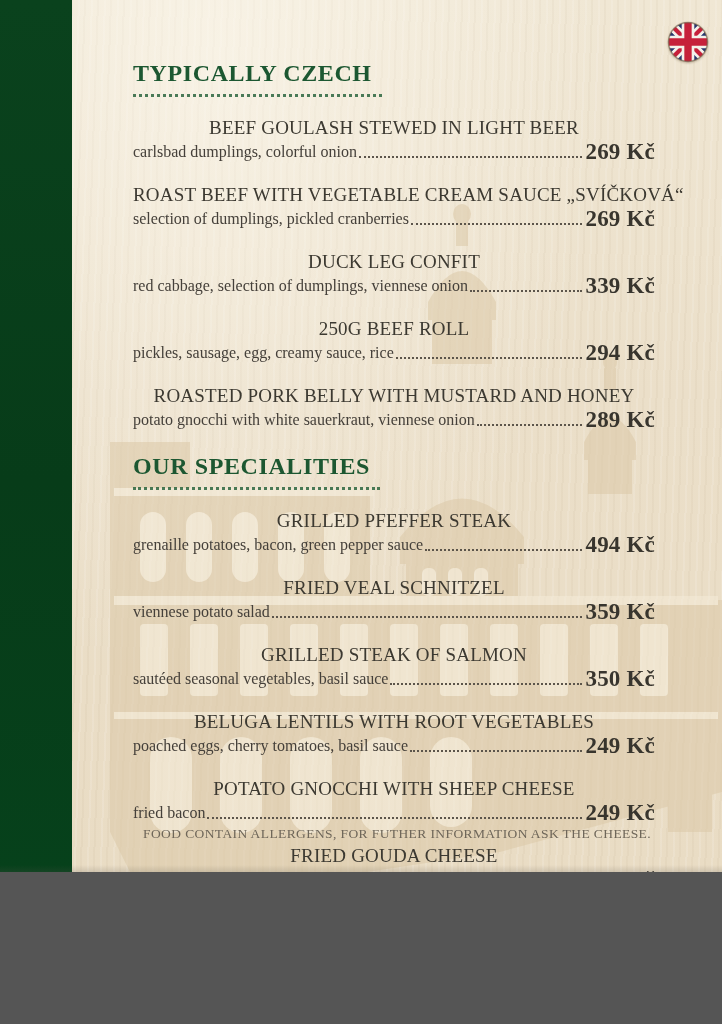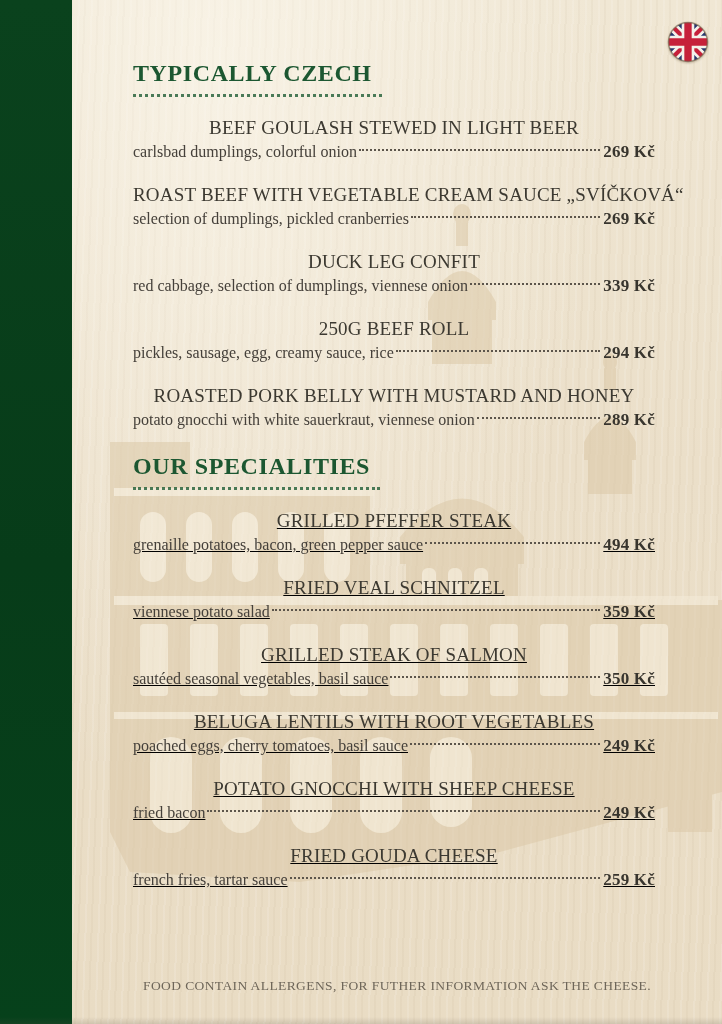--- a/index.html
+++ b/index.html
@@ -1,18 +1,18 @@
 <!DOCTYPE html>
 <html><head>
 <meta charset="utf-8">
 <style>
   html,body{margin:0;padding:0;background:#555;}
   .page{
     position:relative;
-    width:722px;height:1024px;
+    width:722px;height:872px;
     margin:0 auto;
     overflow:hidden;
     font-family:"Liberation Serif","DejaVu Serif",serif;
     background-color:#ebdfc9;
     background-image:
       radial-gradient(ellipse at 30% 6%, rgba(255,252,244,.55), rgba(255,252,244,0) 55%),
       repeating-linear-gradient(92deg,
         rgba(255,255,255,.13) 0 2px, rgba(0,0,0,0) 2px 6px,
         rgba(178,156,122,.08) 6px 8px, rgba(0,0,0,0) 8px 13px),
       linear-gradient(#f0e7d4 0%, #ebdfc9 45%, #e9dcc4 100%);
@@ -32,44 +32,44 @@
   }
   .flag-btn{
     position:absolute;left:667px;top:21px;width:42px;height:42px;
     padding:0;border:none;background:transparent;cursor:pointer;border-radius:50%;
   }
   .flag-btn svg{display:block;width:42px;height:42px;filter:drop-shadow(0 1px 1px rgba(80,60,30,.35));}
   .content{
     position:absolute;left:133px;top:58px;width:522px;
   }
   .section{margin:0;}
-  .section + .section{margin-top:4px;text-decoration:underline;}
+  .section + .section{margin-top:4px;}
   .section-title{
     display:inline-block;
     margin:0 0 19px 0;
     font-size:24px;line-height:30px;font-weight:bold;
     letter-spacing:.6px;
     color:#1c5731;
     border-bottom:3px dotted rgba(30,92,52,.8);
     padding:0 10px 6px 0;
   }
   .menu-item{margin-bottom:21px;}
   .item-name{
     font-size:19px;line-height:24px;
     color:#3c3931;letter-spacing:.2px;white-space:nowrap;
     margin:0 0 1px 0;font-weight:normal;text-align:center;
   }
-  .item-line{display:flex;align-items:center;font-size:16px;line-height:21px;color:#45403a;}
+  .item-line{display:flex;align-items:flex-end;font-size:16px;line-height:21px;color:#45403a;}
   .item-desc{white-space:nowrap;}
   .leader{
     flex:1 1 auto;min-width:14px;
     border-bottom:2px dotted #5c554b;
     margin:0 3px 4px 2px;
   }
-  .item-price{font-size:17px;font-weight:bold;color:#38352e;white-space:nowrap;letter-spacing:.2px;}
+  .item-price{font-size:23px;font-weight:bold;color:#38352e;white-space:nowrap;letter-spacing:.2px;}
   .footer-note{
     position:absolute;left:72px;right:0;bottom:30px;
     text-align:center;
     font-size:13.5px;letter-spacing:.4px;
     color:#6e6659;
   }
 </style>
 </head>
 <body>
 

